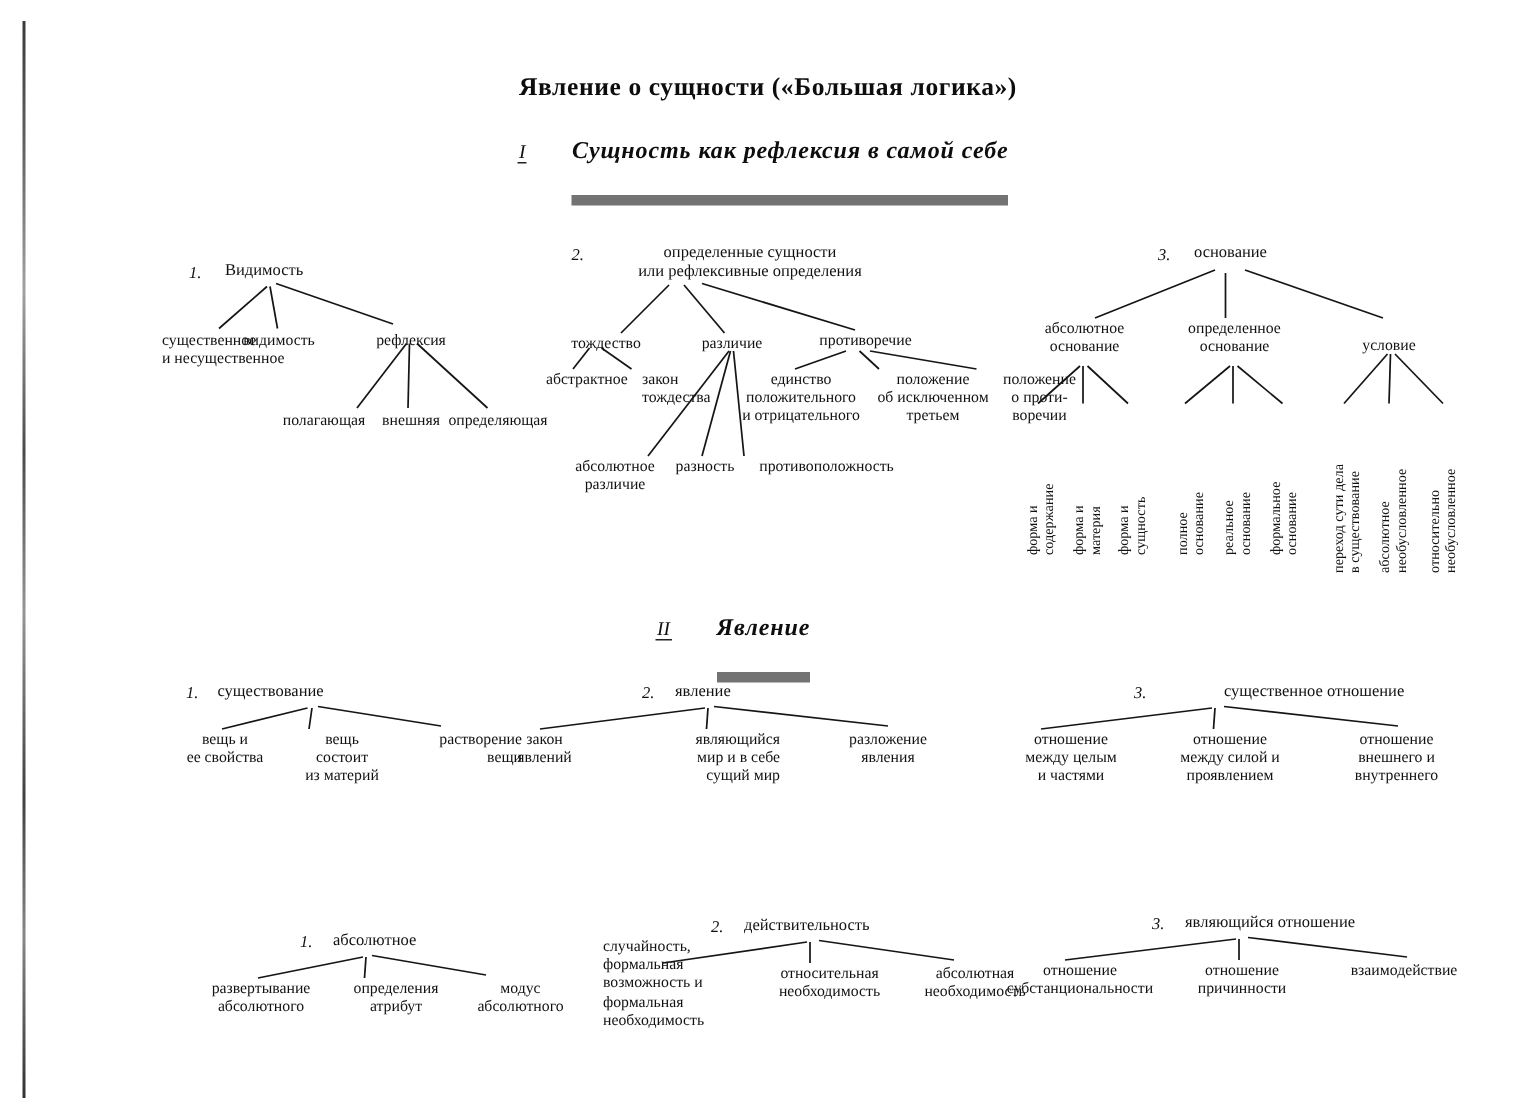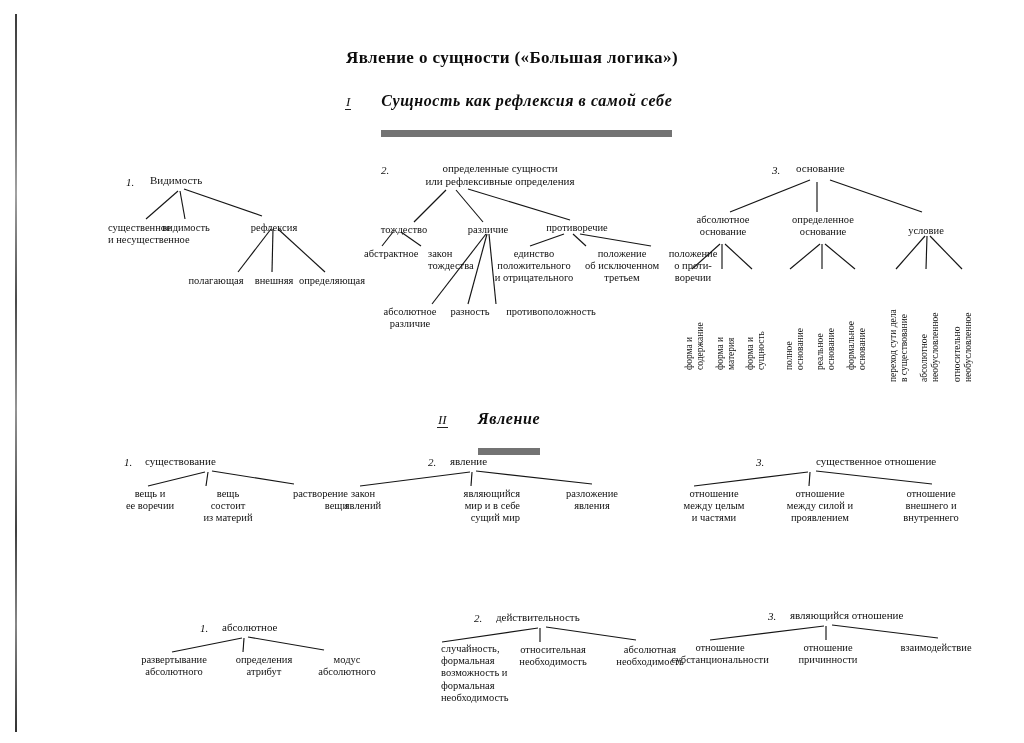--- a/index.html
+++ b/index.html
@@ -209,21 +209,21 @@
 
   <div class="tree" style="left:112px;top:456px;width:240px;height:80px;">
     <svg width="240" height="80" viewBox="0 0 240 80">
       <line x1="93" y1="16" x2="36" y2="30"></line>
       <line x1="96" y1="16" x2="94" y2="30"></line>
       <line x1="100" y1="15" x2="182" y2="28"></line>
     </svg>
     <span class="idx" style="left:12px;top:0px;">1.</span>
     <span class="root" style="left:33px;top:-1px;">существование</span>
     <span class="node" style="left:-4px;top:32px;width:84px;">вещь и
-ее воречии</span>
+ее свойства</span>
     <span class="node" style="left:80px;top:32px;width:72px;">вещь
 состоит
 из материй</span>
     <span class="node" style="left:150px;top:32px;width:86px;text-align:right;">растворение
 вещи</span>
   </div>
 
   <div class="tree" style="left:352px;top:456px;width:300px;height:80px;">
     <svg width="300" height="80" viewBox="0 0 300 80">
       <line x1="118" y1="16" x2="8" y2="30"></line>
@@ -278,21 +278,21 @@
   </div>
 
   <div class="tree" style="left:410px;top:612px;width:290px;height:110px;">
     <svg width="290" height="110" viewBox="0 0 290 110">
       <line x1="128" y1="16" x2="32" y2="30"></line>
       <line x1="130" y1="16" x2="130" y2="30"></line>
       <line x1="136" y1="15" x2="226" y2="28"></line>
     </svg>
     <span class="idx" style="left:64px;top:0px;">2.</span>
     <span class="root" style="left:86px;top:-1px;">действительность</span>
-    <span class="node left" style="left:-8px;top:31px;width:100px;margin-left:39px;">случайность,
+    <span class="node left" style="left:-8px;top:14px;width:100px;">случайность,
 формальная
 возможность и
 формальная
 необходимость</span>
     <span class="node" style="left:94px;top:32px;width:98px;">относительная
 необходимость</span>
     <span class="node" style="left:192px;top:32px;width:96px;">абсолютная
 необходимость</span>
   </div>
 

